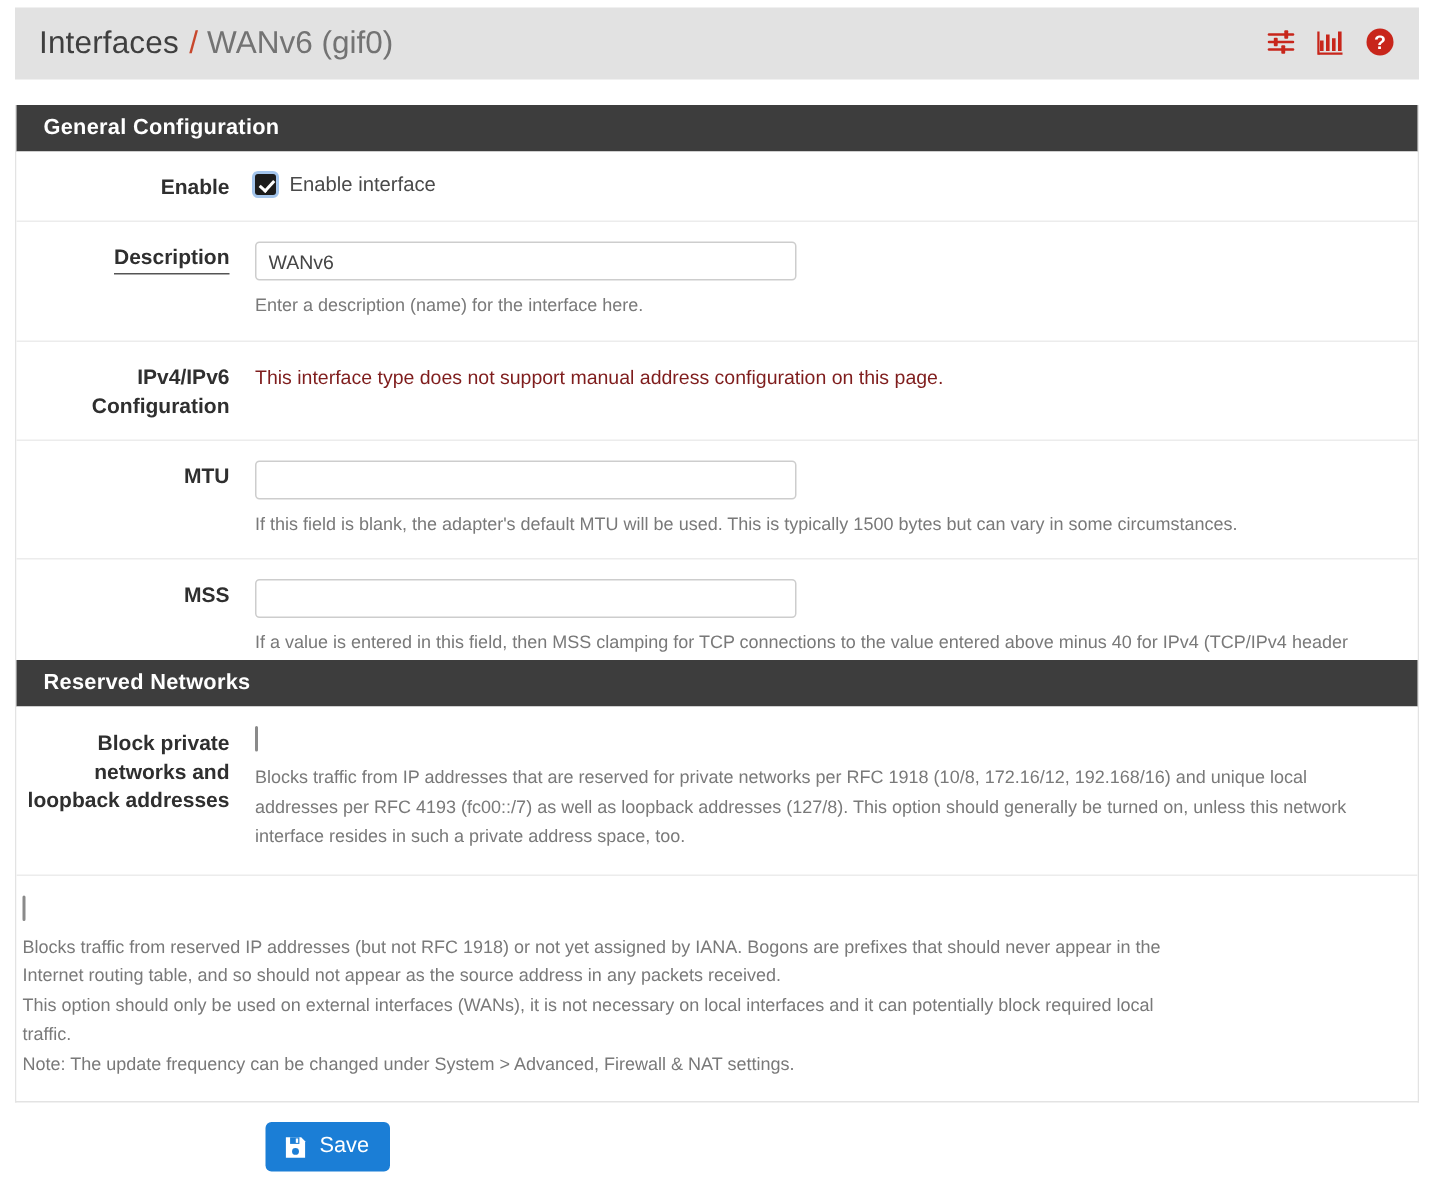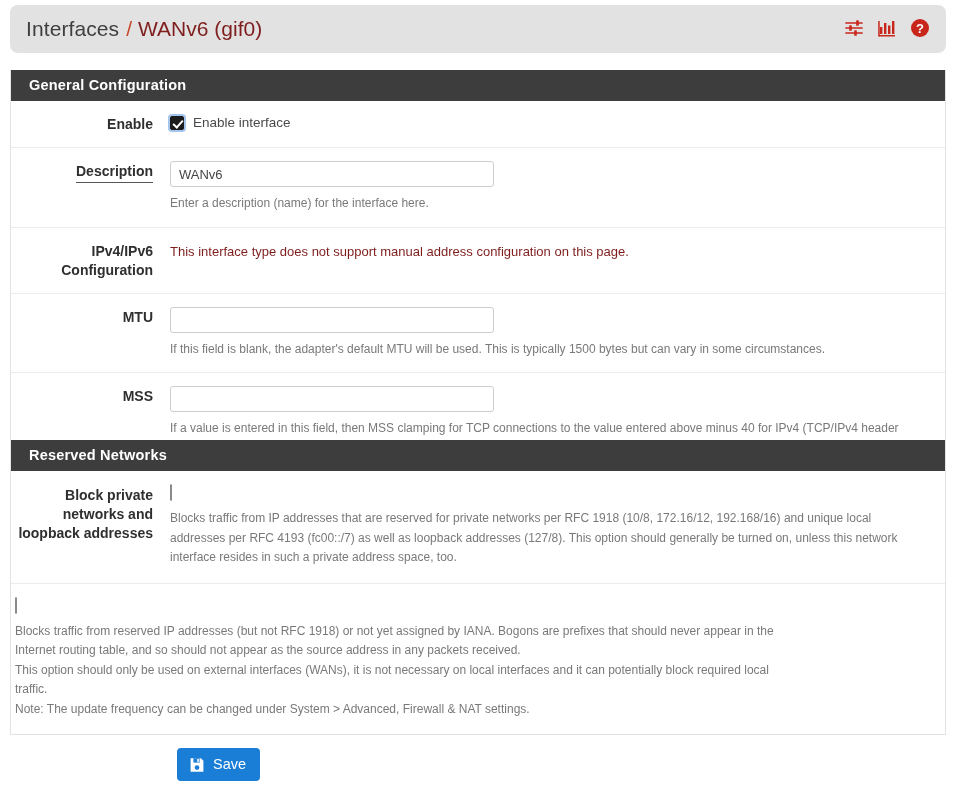--- a/index.html
+++ b/index.html
@@ -13,39 +13,39 @@
     overflow: hidden;
   }
   .page { width: 956px; height: 787px; position: relative; background: #ffffff; }
 
   
   .breadcrumb-bar {
     position: absolute;
     left: 10px; top: 5px;
     width: 936px; height: 48px;
     background: #e2e2e2;
-    border-radius: 8px;
+    border-radius: 0;
     display: flex;
     align-items: center;
     padding: 0 16px;
   }
   .crumb-title {
     font-size: 21px;
     color: #3f3f3f;
     font-weight: 400;
     letter-spacing: 0.1px;
   }
   .crumb-sep {
     font-size: 21px;
     color: #c8472c;
     margin: 0 6px 0 7px;
   }
   .crumb-current {
     font-size: 21px;
-    color: #7f1d1d;
+    color: #737373;
     font-weight: 400;
   }
   .header-icons {
     margin-left: auto;
     display: flex;
     align-items: center;
     gap: 13px;
   }
   .hdr-ico { display: block; cursor: pointer; }
 
@@ -94,21 +94,21 @@
     padding-bottom: 1px;
   }
   .fcontrol {
     flex: 1 1 auto;
     padding-right: 16px;
     padding-left: 4px;
   }
 
   
   .txtinput {
-    width: 324px;
+    width: 361px;
     height: 26px;
     border: 1px solid #cdcdcd;
     border-radius: 3px;
     background: #ffffff;
     font-family: "Liberation Sans", sans-serif;
     font-size: 13px;
     color: #454545;
     padding: 3px 8px;
     outline: none;
   }

